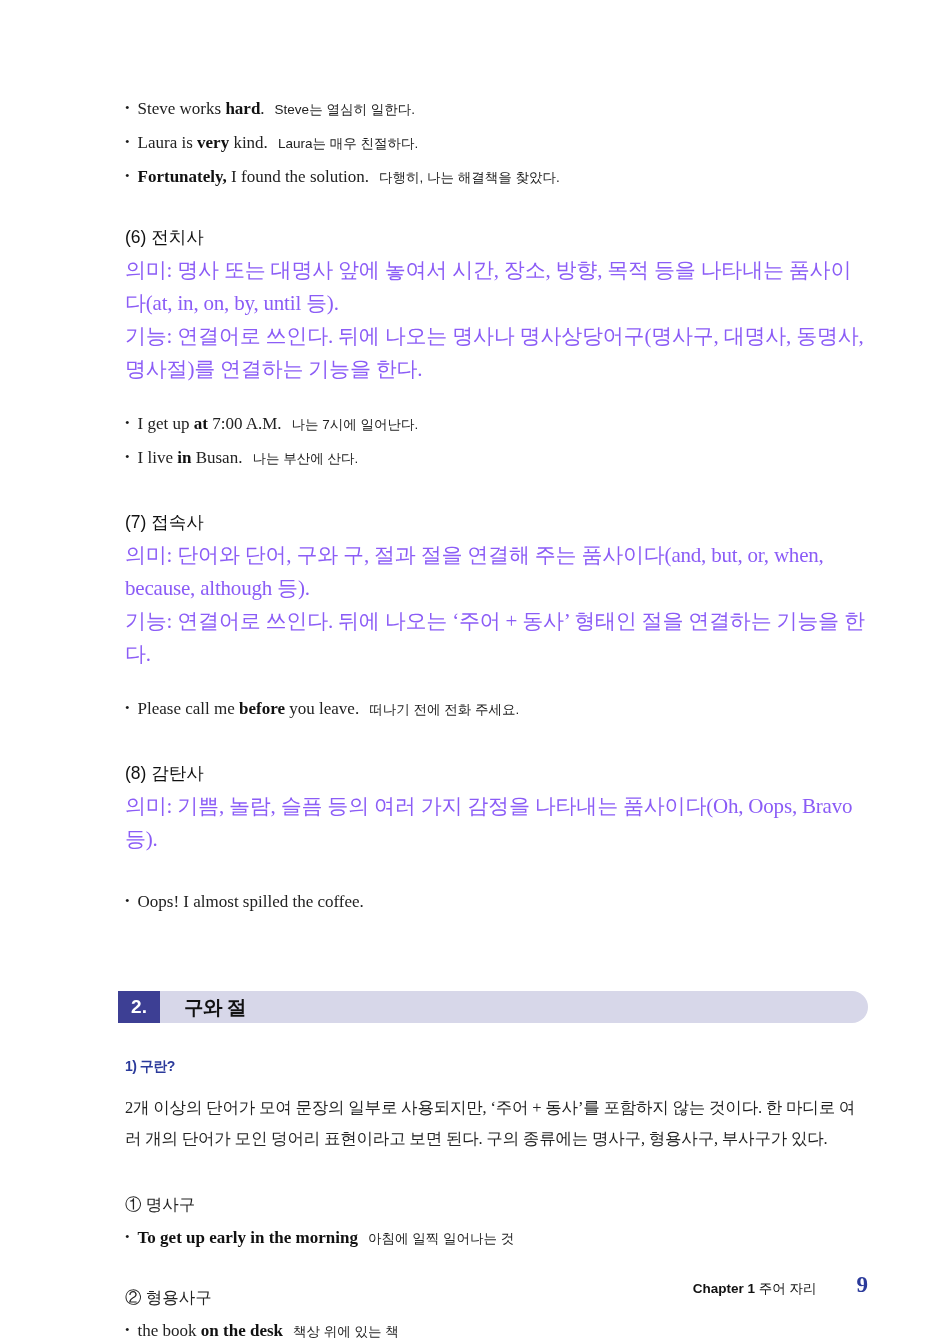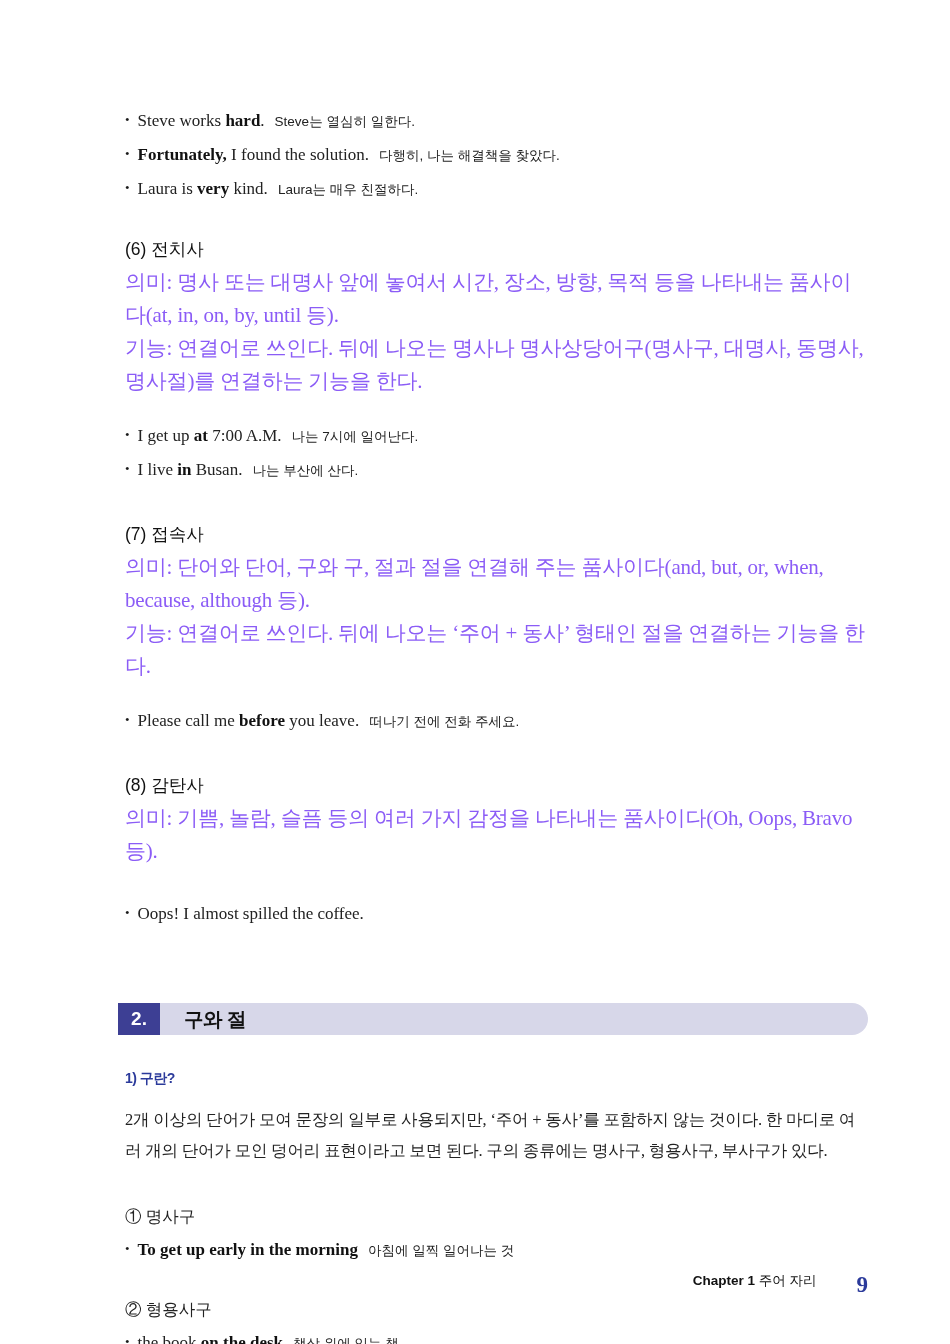--- a/index.html
+++ b/index.html
@@ -7,21 +7,21 @@
   body {
     width: 950px;
     height: 1344px;
     position: relative;
     font-family: "Liberation Serif", "DejaVu Serif", serif;
     color: #1a1a1a;
     overflow: hidden;
   }
   .page {
     position: absolute;
-    top: 16px; left: 0;
+    top: 4px; left: 0;
     width: 950px; height: 1004px;
     padding: 88px 80px 0 125px;
   }
 
   
   .ex-row {
     display: flex;
     align-items: baseline;
     line-height: 33px;
     white-space: nowrap;
@@ -118,21 +118,21 @@
     line-height: 26px;
   }
   .phrase-item .ex-row { margin-top: 3px; }
 
   
   .footer {
     position: absolute;
     right: 82px;
     top: 1272px;
     display: flex;
-    align-items: flex-start;
+    align-items: flex-end;
   }
   .footer-chapter {
     font-family: "Liberation Sans", "DejaVu Sans", sans-serif;
     font-size: 13.5px;
     color: #111;
   }
   .footer-chapter b { font-weight: bold; }
   .footer-page {
     font-weight: bold;
     font-size: 23px;
@@ -144,26 +144,26 @@
 <body>
 
 <div class="page">
 
   <div class="top-examples">
     <div class="ex-row">
       <span class="ex-en"><span>Steve works </span><b>hard</b><span>.</span></span>
       <span class="ex-ko">Steve는 열심히 일한다.</span>
     </div>
     <div class="ex-row">
+      <span class="ex-en"><span>Laura is </span><b>very</b><span> kind.</span></span>
+      <span class="ex-ko">Laura는 매우 친절하다.</span>
+    </div>
+    <div class="ex-row">
       <span class="ex-en"><span></span><b>Fortunately,</b><span> I found the solution.</span></span>
       <span class="ex-ko">다행히, 나는 해결책을 찾았다.</span>
-    </div>
-    <div class="ex-row">
-      <span class="ex-en"><span>Laura is </span><b>very</b><span> kind.</span></span>
-      <span class="ex-ko">Laura는 매우 친절하다.</span>
     </div>
   </div>
 
   <div class="pos-section">
     <div class="pos-title">(6) 전치사</div>
     <div class="pos-body">의미: 명사 또는 대명사 앞에 놓여서 시간, 장소, 방향, 목적 등을 나타내는 품사이다(at, in, on, by, until 등).</div>
     <div class="pos-body">기능: 연결어로 쓰인다. 뒤에 나오는 명사나 명사상당어구(명사구, 대명사, 동명사, 명사절)를 연결하는 기능을 한다.</div>
     <div class="pos-examples">
       <div class="ex-row">
         <span class="ex-en"><span>I get up </span><b>at</b><span> 7:00 A.M.</span></span>

